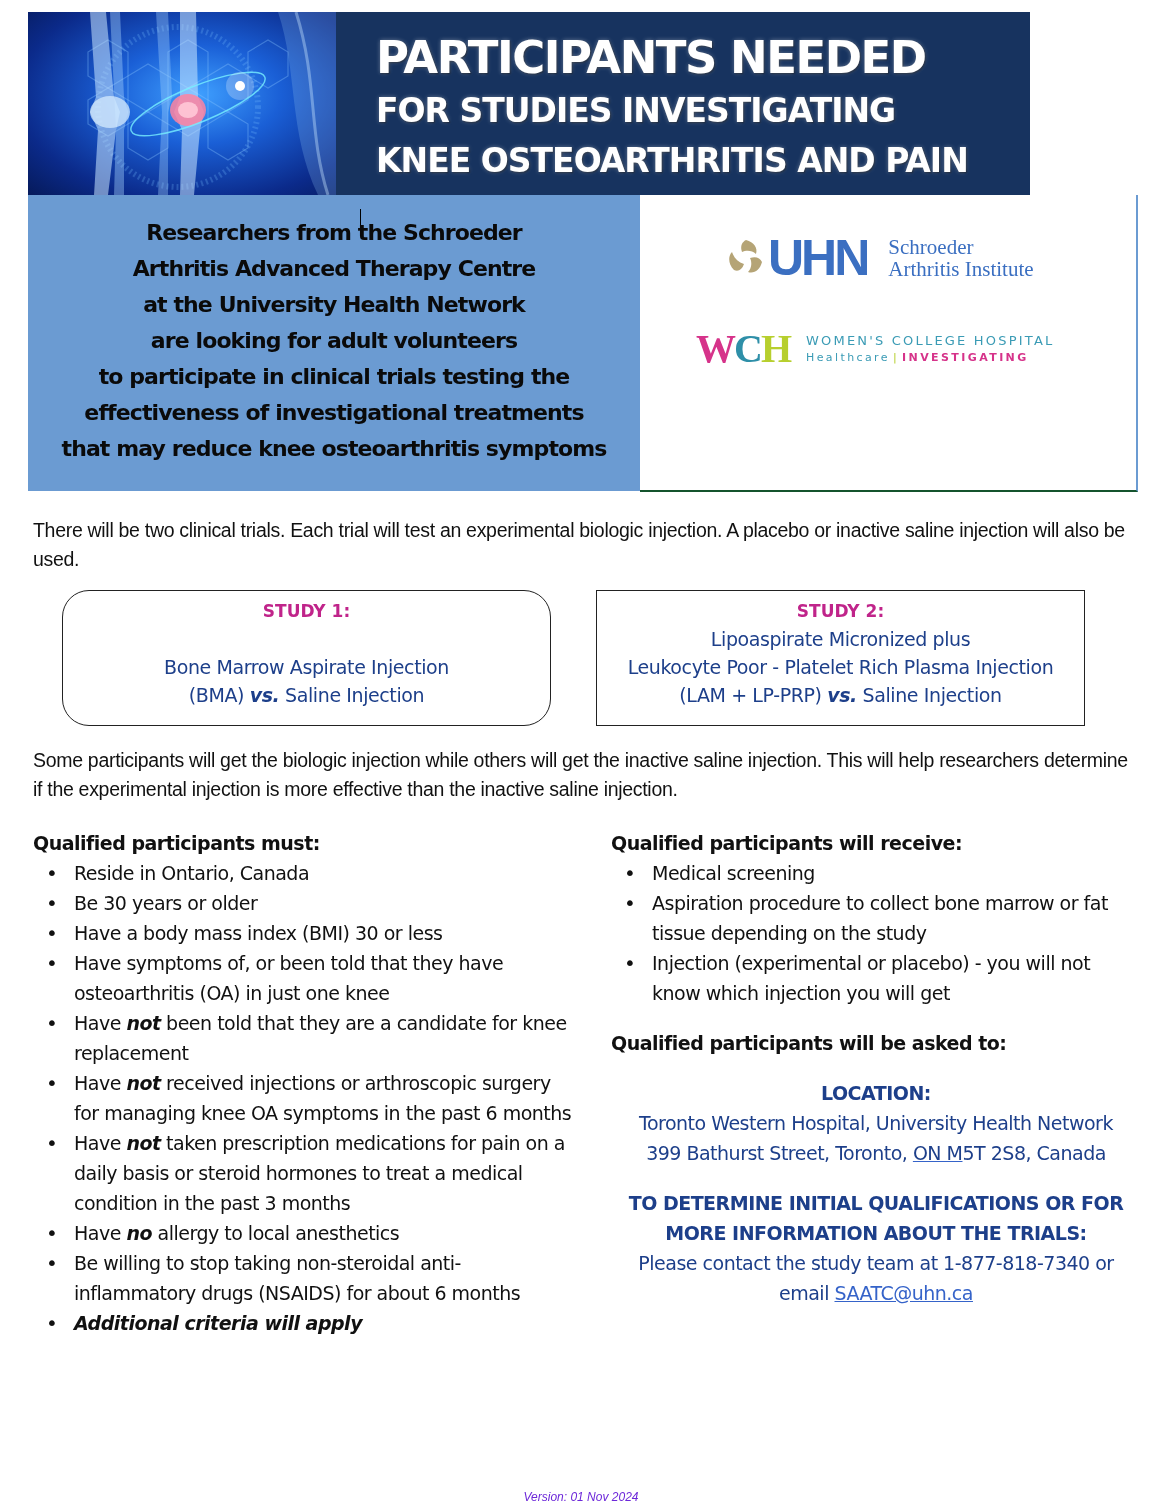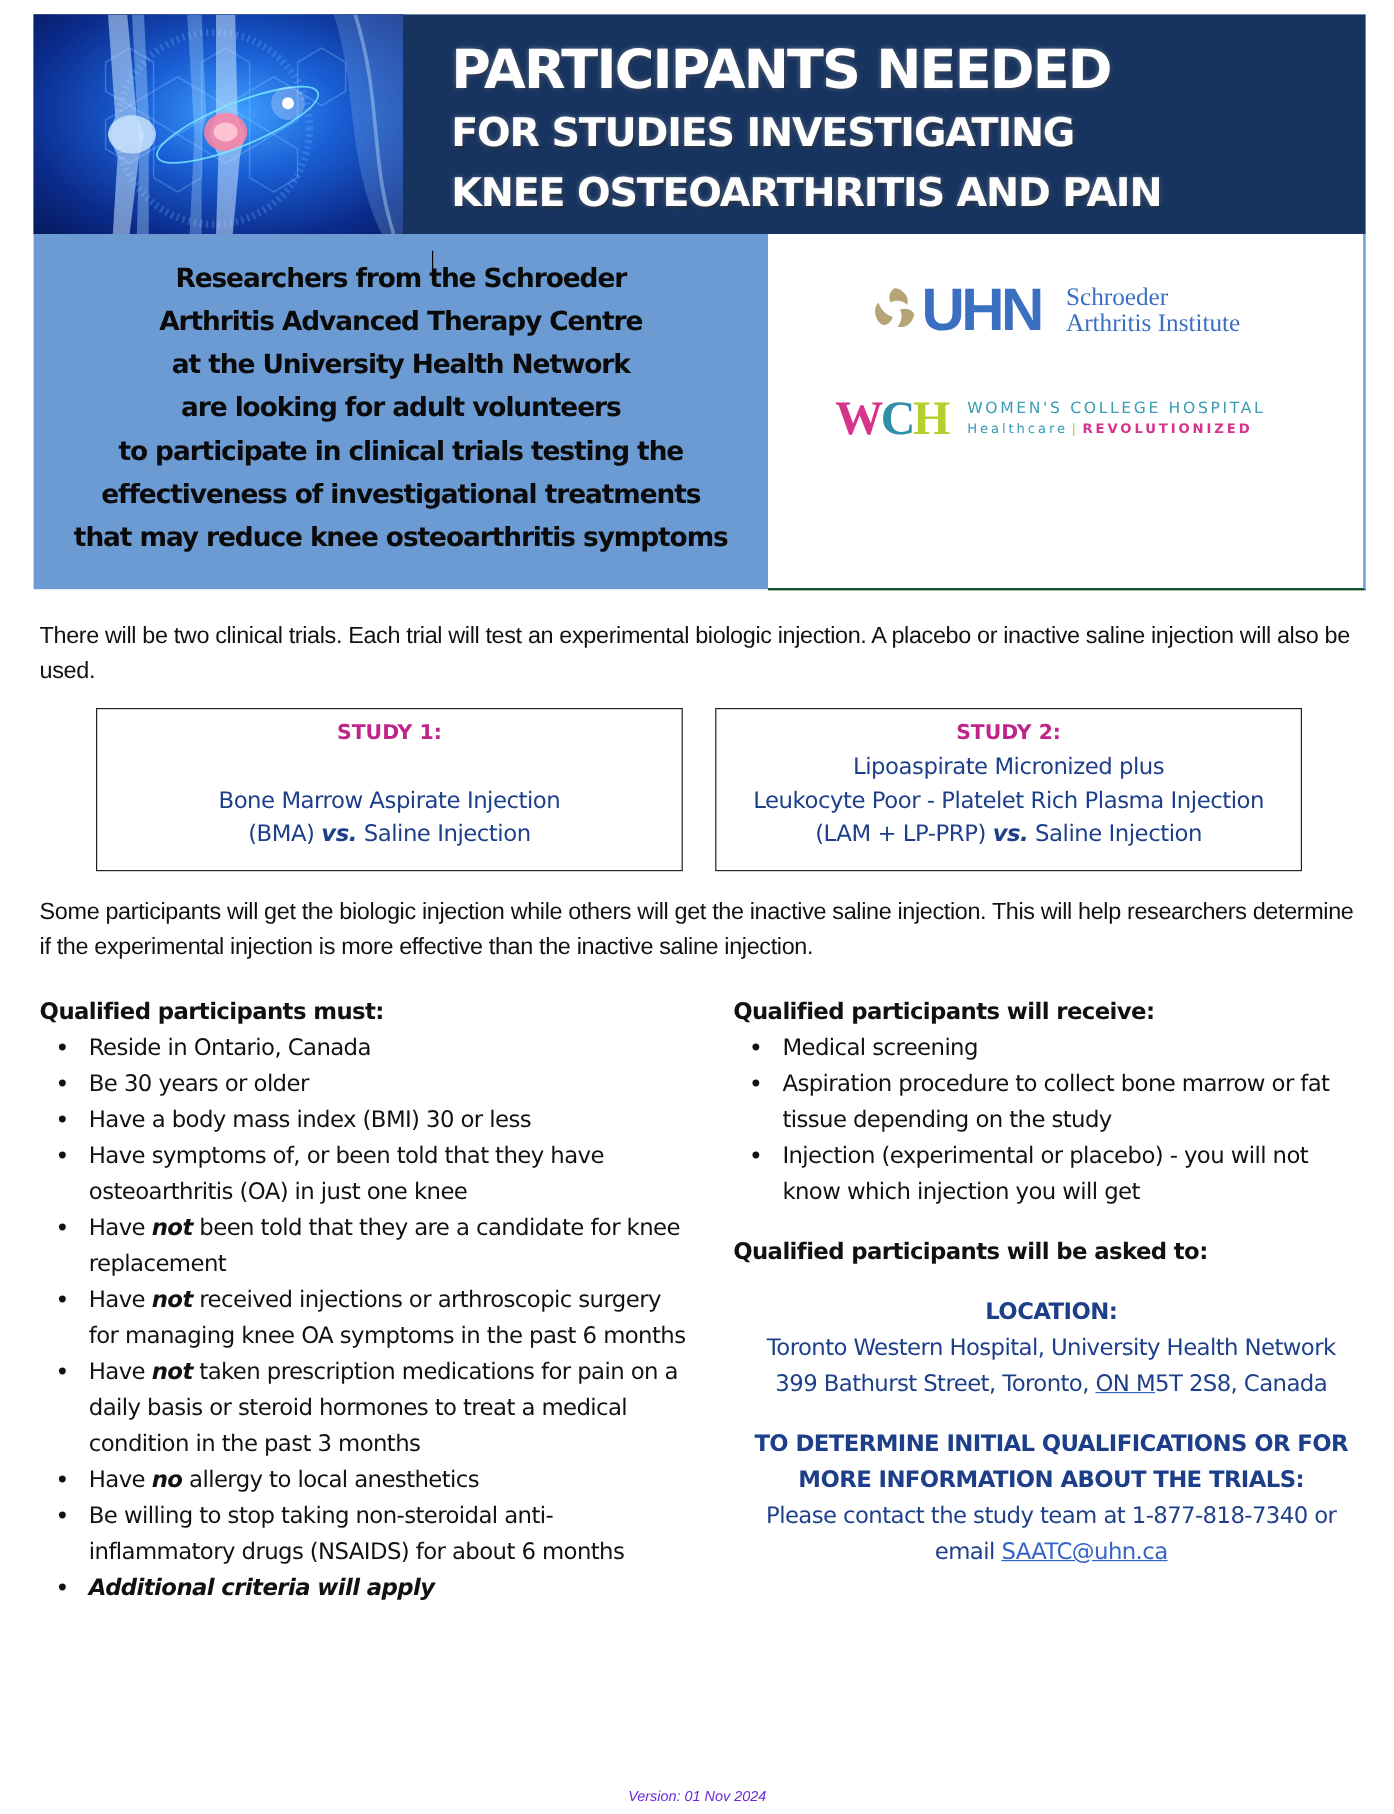--- a/index.html
+++ b/index.html
@@ -1,20 +1,20 @@
 <!DOCTYPE html>
 <html><head>
 <meta charset="utf-8">
 <style>
   html, body { margin: 0; padding: 0; background: #ffffff; }
   body { width: 1162px; height: 1512px; position: relative; overflow: hidden;
          font-family: "Liberation Sans", "DejaVu Sans", sans-serif; color: #000; }
 
   
-  .header { position: absolute; left: 28px; top: 12px; width: 1110px; height: 183px; background: #17335f; }
+  .header { position: absolute; left: 28px; top: 12px; width: 1002px; height: 183px; background: #17335f; }
   .hero { position: absolute; left: 0; top: 0; width: 308px; height: 183px; overflow: hidden;
           background: radial-gradient(ellipse at 55% 45%, #3fa0ff 0%, #1a5fd6 35%, #0b2a8a 75%, #061a5a 100%); }
   .hero svg { position: absolute; left: 0; top: 0; }
   .title-block { position: absolute; left: 348px; top: 18px; color: #ffffff;
                  text-shadow: 0 0 4px rgba(255,255,255,0.35), 1px 1px 2px rgba(0,0,0,0.6); }
   .title-1 { font-family: "DejaVu Sans", sans-serif; font-weight: bold; font-size: 45px; line-height: 56px; letter-spacing: -1.5px; }
   .title-2 { font-family: "DejaVu Sans", sans-serif; font-weight: bold; font-size: 33px; line-height: 50px; letter-spacing: -1px; }
 
   
   .intro { position: absolute; left: 28px; top: 195px; width: 612px; height: 296px; background: #6b9bd2; }
@@ -39,21 +39,21 @@
   .wch-sep { color: #b7cf2e; margin: 0 3px; }
 
   
   .para { position: absolute; left: 33px; width: 1100px; font-family: "Liberation Sans", sans-serif;
           font-size: 19.5px; line-height: 29px; color: #111; letter-spacing: -0.3px; }
   .p1 { top: 516px; }
   .p2 { top: 746px; }
 
   .study { position: absolute; top: 590px; height: 134px; border: 1.5px solid #222; background: #fff;
            text-align: center; font-family: "DejaVu Sans", sans-serif; color: #1d3f8a; }
-  .s1 { left: 80px; width: 487px; }
+  .s1 { left: 62px; width: 487px; border-radius: 27px; }
   .s2 { left: 596px; width: 487px; }
   .study-label { color: #c0248a; font-weight: bold; font-size: 17px; line-height: 28px; margin-top: 6px; }
   .study-body { font-size: 19px; line-height: 28px; letter-spacing: -0.4px; }
   .s1 .study-body { margin-top: 28px; }
   .vs { font-weight: bold; font-style: italic; }
 
   
   .col { position: absolute; font-family: "DejaVu Sans", sans-serif; font-size: 19px; line-height: 30px; color: #111; letter-spacing: -0.5px; }
   .col-left { left: 33px; top: 828px; width: 540px; }
   .col-right { left: 611px; top: 828px; width: 530px; }
@@ -143,21 +143,21 @@
       <div>Arthritis Institute</div>
     </div>
   </div>
   <div class="wch">
     <div class="wch-mark">
       <span class="wch-w">W</span><span class="wch-c">C</span><span class="wch-h">H</span>
     </div>
     <div class="wch-text">
       <div class="wch-line1">WOMEN'S COLLEGE HOSPITAL</div>
       <div class="wch-line2">
-        <span>Healthcare</span><span class="wch-sep">|</span><span class="wch-rev">REVOLUTIONIZED</span>
+        <span>Healthcare</span><span class="wch-sep">|</span><span class="wch-rev">INVESTIGATING</span>
       </div>
     </div>
   </div>
 </div>
 
 <div class="para p1">There will be two clinical trials.  Each trial will test an experimental biologic injection.  A placebo or inactive saline injection will also be used.</div>
 
 <div class="study s1">
   <div class="study-label">STUDY 1:</div>
   <div class="study-body">

